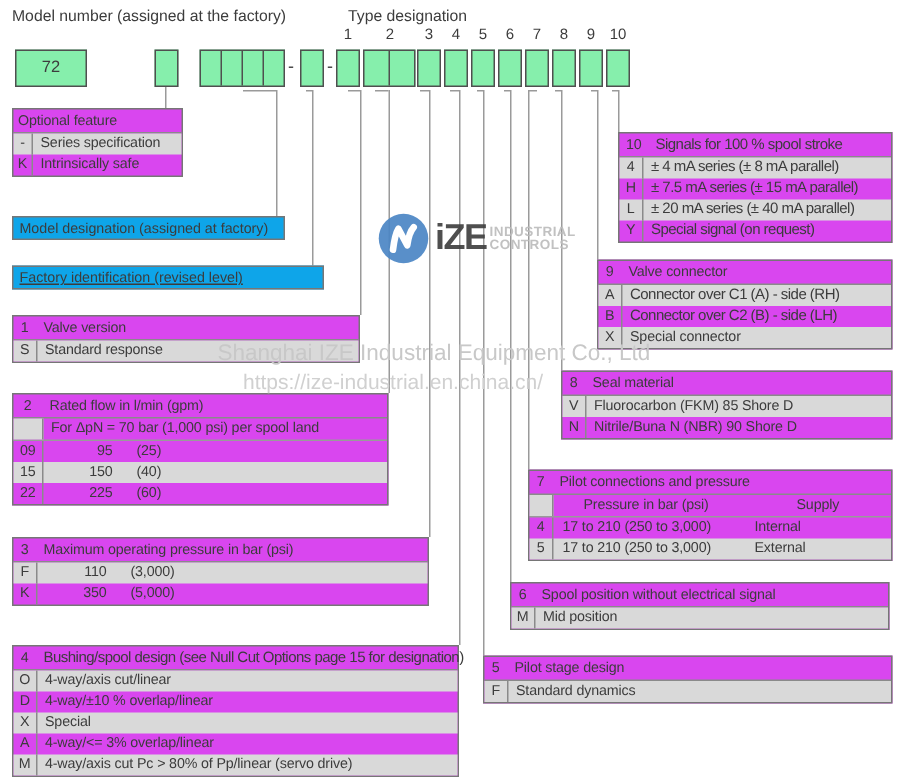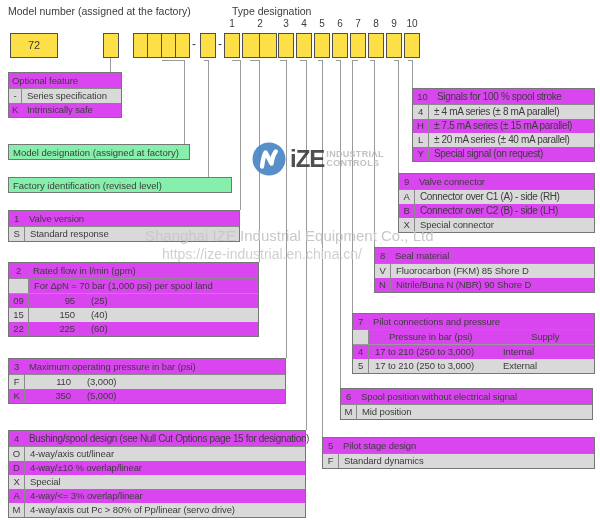--- a/index.html
+++ b/index.html
@@ -1,28 +1,28 @@
 <!DOCTYPE html>
 <html><head>
 <meta charset="utf-8">
 <style>
   html,body{margin:0;padding:0;background:#fff;}
   .canvas{position:relative;width:600px;height:520px;background:#fff;overflow:hidden;
           font-family:"Liberation Sans","DejaVu Sans",sans-serif;color:#3c3c3c;}
   .lbl{position:absolute;font-size:10.5px;white-space:nowrap;}
   .pnum{position:absolute;top:18px;width:18px;text-align:center;font-size:10px;}
-  .bx{position:absolute;top:33px;height:25px;border:1.3px solid #4f4f4f;background:#fde047;box-sizing:border-box;}
+  .bx{position:absolute;top:33px;height:25px;border:1.3px solid #4f4f4f;background:#86efac;box-sizing:border-box;}
   .bx.cells{display:flex;}
   .bx.cells i{flex:1;border-right:1px solid #4f4f4f;}
   .bx.cells i:last-child{border-right:none;}
   .bx.v72{line-height:22px;text-align:center;font-size:11px;}
   .dash{position:absolute;top:37px;font-size:12px;}
   .vl{position:absolute;width:1px;background:#9a9a9a;}
   .hl{position:absolute;height:1px;background:#9a9a9a;}
-  .cbox{position:absolute;height:16px;line-height:15px;border:1px solid #767676;background:#86efac;
+  .cbox{position:absolute;height:16px;line-height:15px;border:1px solid #767676;background:#0ea5e9;
         font-size:9.5px;padding-left:4px;white-space:nowrap;box-sizing:border-box;}
   .tbl{position:absolute;border:1px solid #767676;background:#d946ef;font-size:9.5px;letter-spacing:-0.1px;box-sizing:border-box;}
   .thead{display:flex;height:15px;line-height:15px;border-bottom:1px solid #8a8a8a;}
   .tnum{width:15px;text-align:center;flex:none;}
   .ttitle{padding-left:5px;white-space:nowrap;}
   .trow{display:flex;height:14px;line-height:14px;}
   .tcode{width:15px;flex:none;border-right:1px solid #8a8a8a;text-align:center;}
   .tlab{padding-left:5px;white-space:nowrap;}
   .shade{background:#d9d9d9;}
   .w2 .tnum,.w2 .tcode{width:19px;}
@@ -116,21 +116,21 @@
         <span class="tcode" style="width:12px;">-</span>
         <span class="tlab">Series specification</span>
       </div>
     <div class="trow">
         <span class="tcode" style="width:12px;">K</span>
         <span class="tlab">Intrinsically safe</span>
       </div>
   </div>
 
   <div class="cbox" style="left:8px;top:144px;width:182px;">Model designation (assigned at factory)</div>
-  <div class="cbox" style="left:8px;top:177px;width:224px;">Factory identification (revised level)</div>
+  <div class="cbox" style="left:8px;top:177px;width:208px;text-decoration:underline;">Factory identification (revised level)</div>
 
   <div class="tbl" style="left:8px;top:210px;width:232px;">
     <div class="thead">
         <span class="tnum">1</span>
         <span class="ttitle">Valve version</span>
       </div>
     <div class="trow shade">
         <span class="tcode">S</span>
         <span class="tlab">Standard response</span>
       </div>

